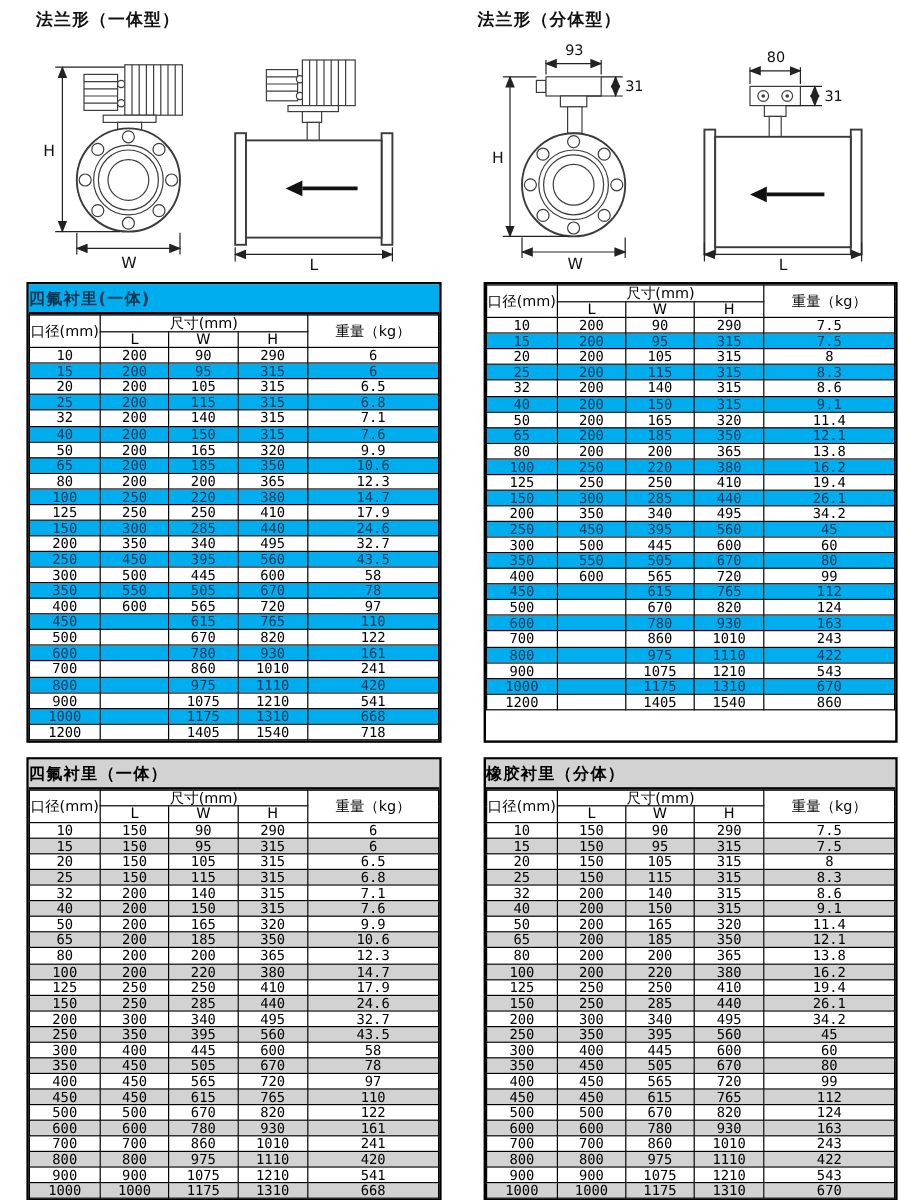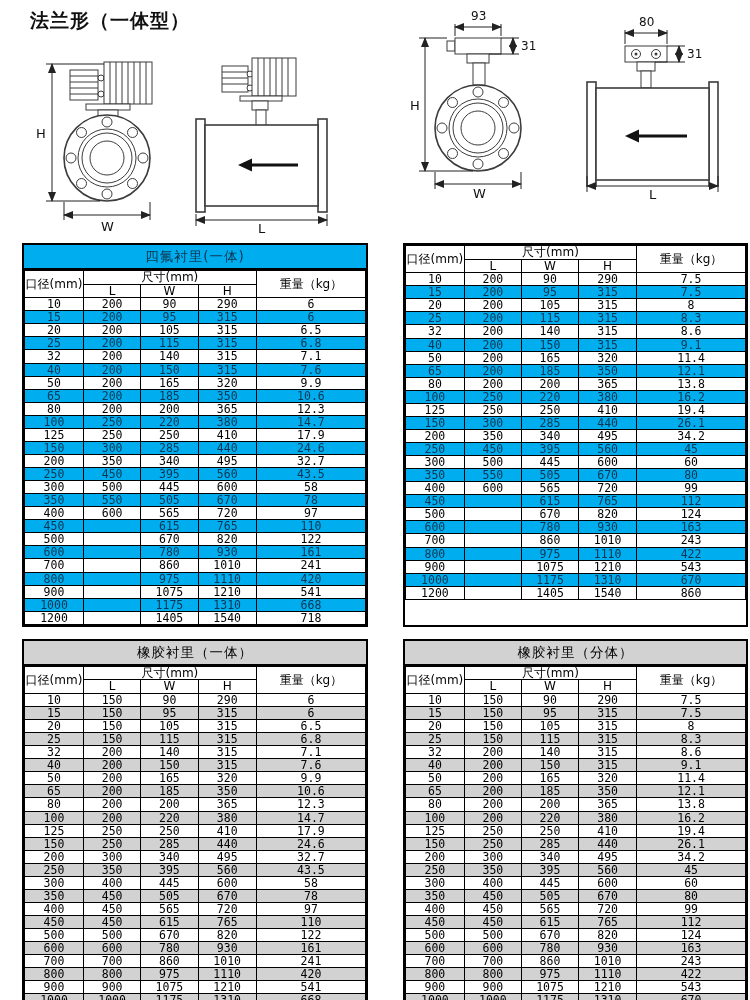--- a/index.html
+++ b/index.html
@@ -5,41 +5,41 @@
   * { margin:0; padding:0; box-sizing:border-box; }
   html,body { background:#fff; }
   .page {
     position:relative; width:750px; height:1000px; background:#fff;
     font-family:"DejaVu Sans", sans-serif; overflow:hidden;
   }
   
   .diagram-row { display:flex; }
   .diagram-col { width:375px; }
   .section-title {
-    font-size:19px; font-weight:bold; color:#111;
+    font-size:14px; font-weight:bold; color:#111;
     margin:8px 0 0 30px; letter-spacing:1px;
   }
   .diagram-col.right .section-title { margin-left:23px; }
   svg .shape { stroke:#3c3c3c; stroke-width:1.6; fill:#fff; }
   svg .thin  { stroke:#3c3c3c; stroke-width:1; fill:#fff; }
   svg .fin   { stroke:#3c3c3c; stroke-width:1; fill:none; }
   svg .dim   { stroke:#222; stroke-width:1; fill:none; }
   svg .flow  { stroke:#111; stroke-width:3; fill:none; }
   svg text   { font-family:"DejaVu Sans", sans-serif; font-size:13px; fill:#111; }
   svg text.num { font-size:12px; }
   
   .tables-grid {
     display:grid; grid-template-columns:346px 345px;
     column-gap:35px; row-gap:12px;
     padding-left:22px; margin-top:5px;
   }
   .tbl { border:2px solid #000; background:#fff; }
   .tbl-title {
     background:var(--title-bg,#ccc); color:var(--title-text,#000);
-    font-size:13.5px; font-weight:normal; text-align:center;
+    font-size:13.5px; font-weight:bold; 
     border-bottom:2px solid #000; padding:3px 0 2px 0; letter-spacing:1px;
   }
   .tbl table { width:100%; border-collapse:collapse; table-layout:fixed; }
   .tbl th, .tbl td {
     border:1px solid #000; text-align:center; padding:0; line-height:1.05;
     font-family:"DejaVu Sans Mono", monospace; overflow:hidden; white-space:nowrap;
   }
   .tbl th { font-size:12px; font-weight:normal; height:13px;
             font-family:"DejaVu Sans", sans-serif; }
   .tbl td { font-size:11.5px; color:#000; }
@@ -120,20 +120,21 @@
           </g>
 
           <path class="dim" d="M196 180 V192 M327 180 V192"></path>
           <line class="dim" x1="196" y1="186" x2="327" y2="186" marker-start="url(#ah1)" marker-end="url(#ah1)"></line>
           <text x="258" y="199">L</text>
         </g>
       </svg>
     </div>
 
     <div class="diagram-col right">
+      <div class="section-title">法兰形（分体型）</div>
       <svg width="375" height="200" viewBox="0 0 375 200">
         <defs>
           <marker id="ah2" markerWidth="10" markerHeight="8" refX="9" refY="4" orient="auto-start-reverse" markerUnits="userSpaceOnUse">
             <path d="M0,0 L10,4 L0,8 z" fill="#222"></path>
           </marker>
         </defs>
 
         <g>
           <rect class="thin" x="72" y="41" width="8" height="10"></rect>
           <rect class="thin" x="80" y="38" width="46" height="16"></rect>
@@ -603,21 +604,21 @@
               <td></td>
               <td>1405</td>
               <td>1540</td>
               <td>860</td>
             </tr>
           </tbody>
       </table>
     </div>
 
     <div class="tbl" style="--title-bg: #d2d2d2; --title-text: #000000; --stripe-bg: #d2d2d2; --stripe-text: #000000;">
-      <div class="tbl-title">橡胶衬里（一体）</div>
+      <div class="tbl-title">四氟衬里（一体）</div>
       <table class="t-bot">
         <colgroup>
             <col style="width:17.3%">
             <col style="width:16.8%">
             <col style="width:16.8%">
             <col style="width:17.1%">
             <col style="width:32%">
           </colgroup>
         <thead>
           <tr>

